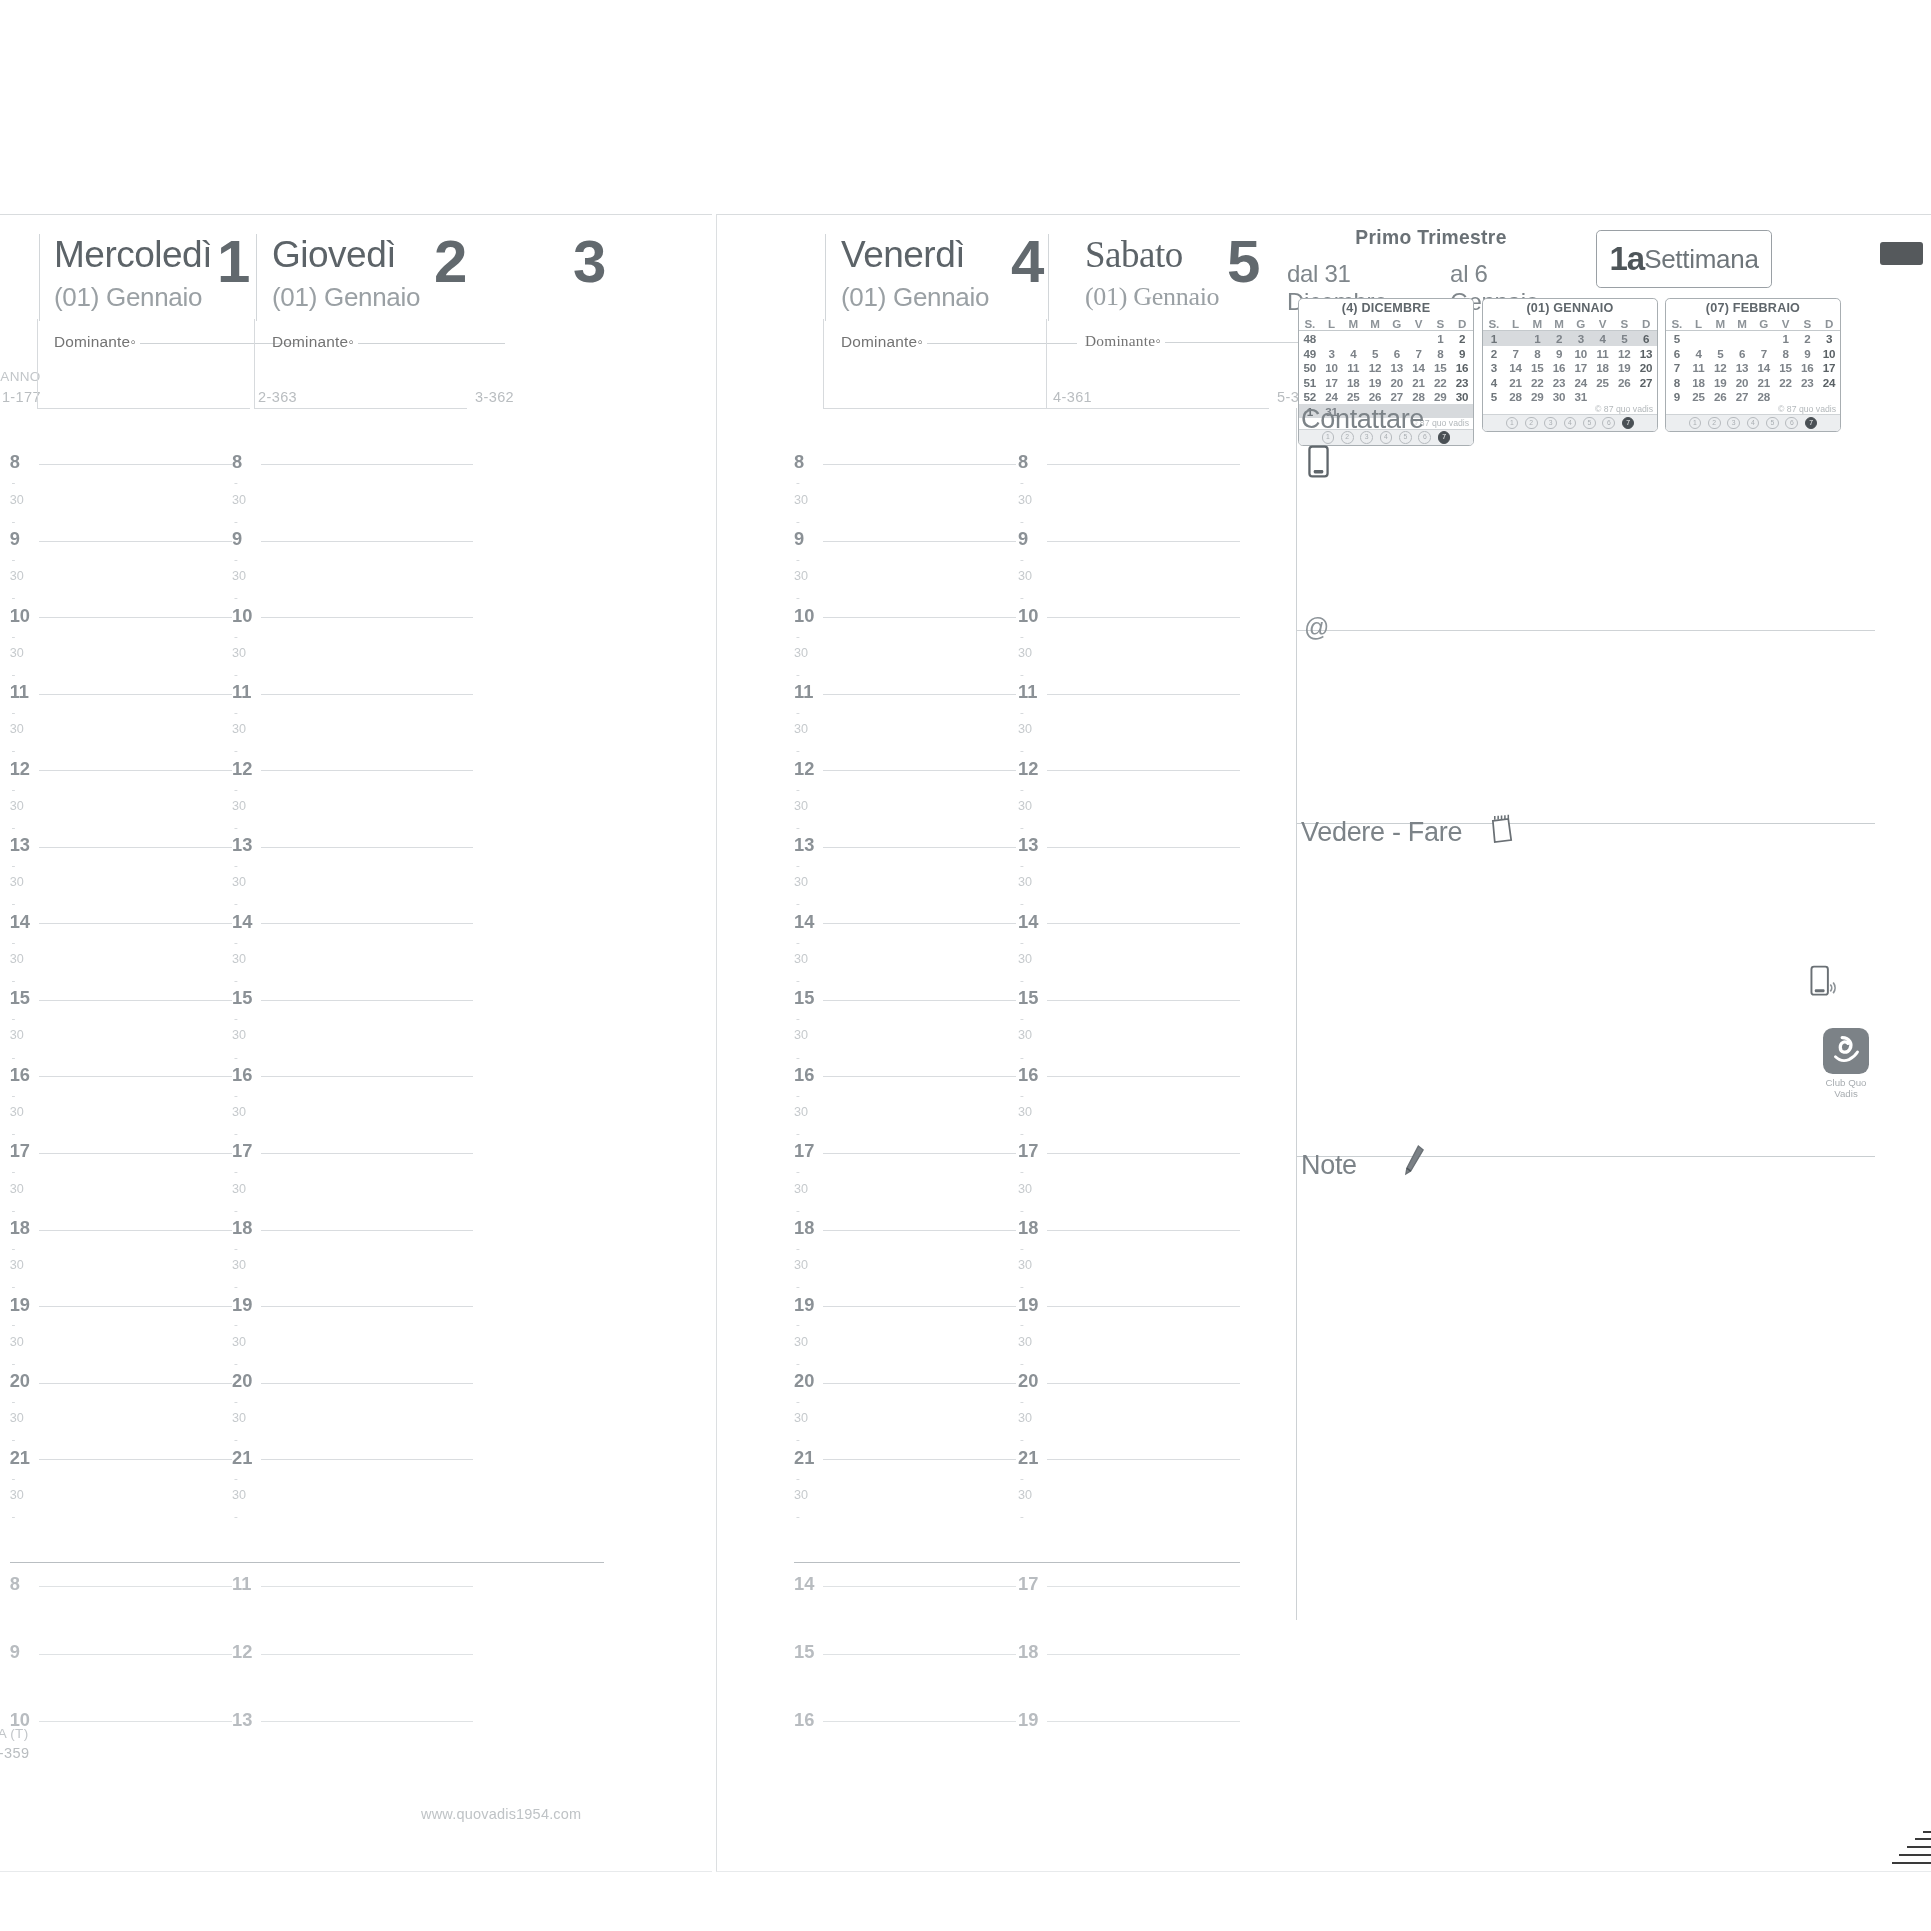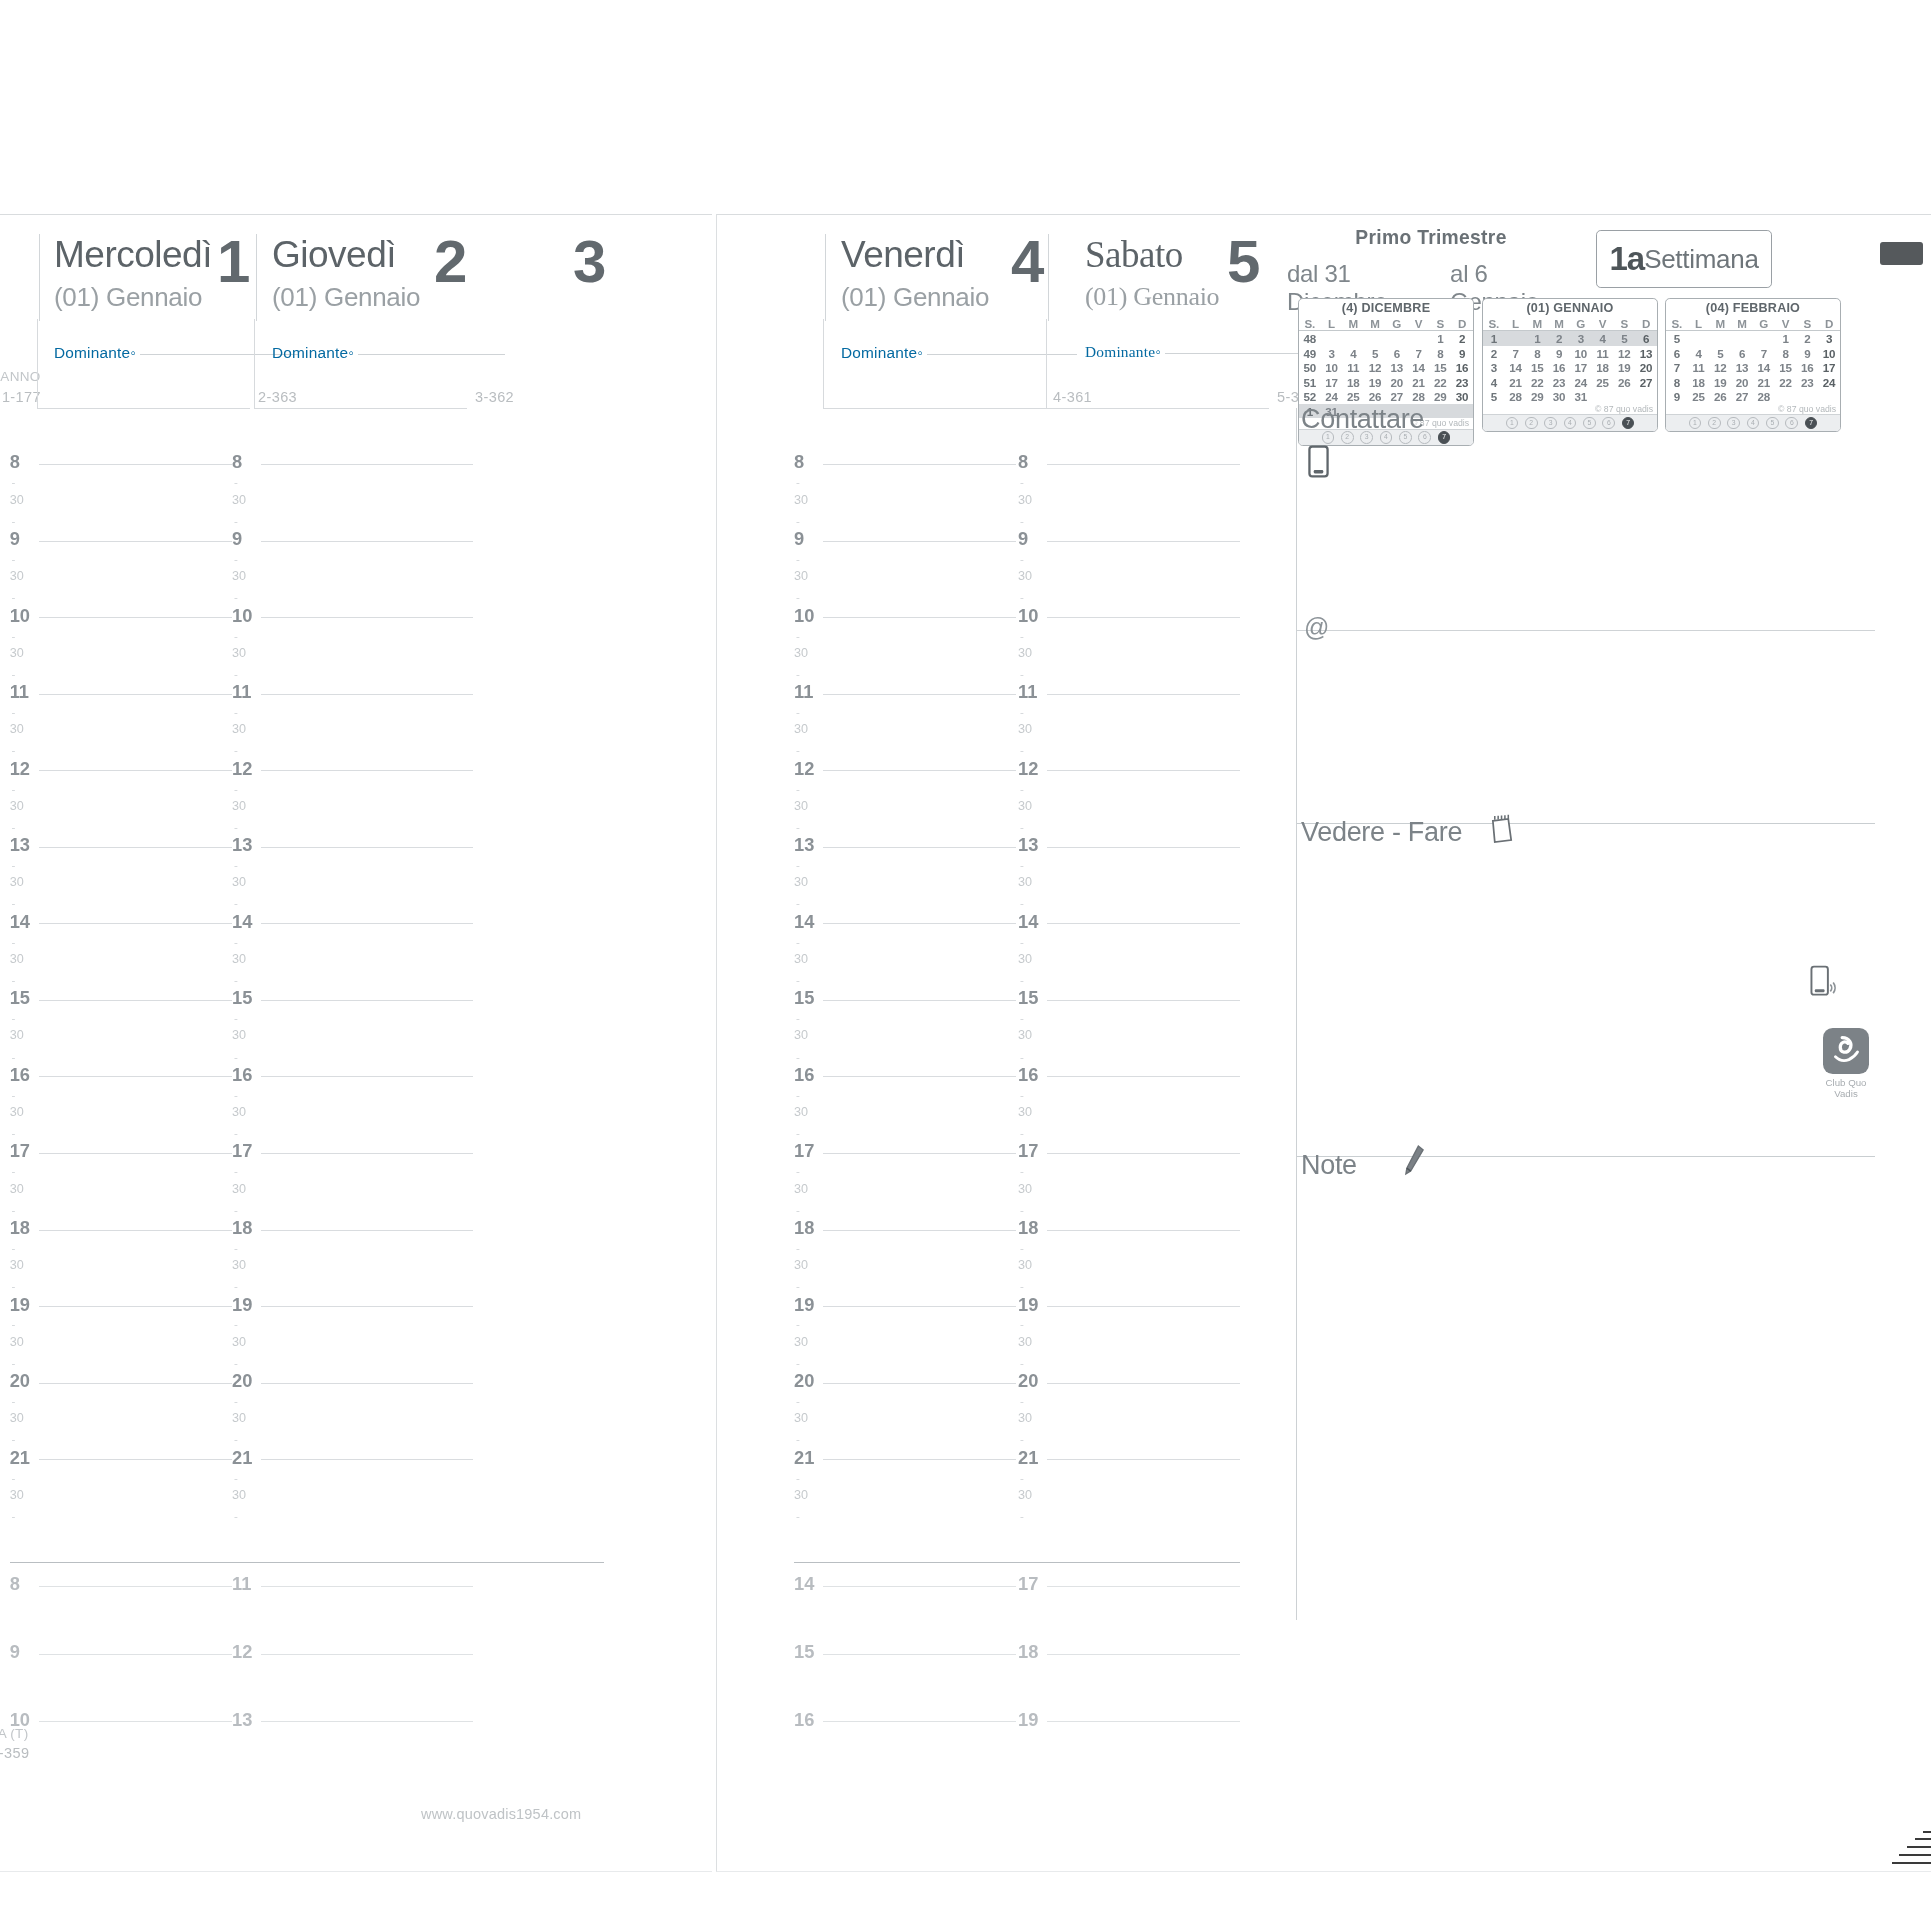--- a/index.html
+++ b/index.html
@@ -12,21 +12,21 @@
 
   
   #left-sheet{left:0;top:214px;width:712px;height:1656px;border-top:1.9px solid #d9dcde;border-bottom:1px solid #e8eaec;}
   #right-sheet{left:716px;top:214px;width:1215px;height:1656px;border-top:1.9px solid #d9dcde;border-left:1px solid #dcdfe1;border-bottom:1px solid #e8eaec;}
 
   
   .dayhead{position:absolute;top:0;height:261px;}
   .daynum{position:absolute;font-size:60px;font-weight:700;color:#62696e;line-height:1;letter-spacing:-1.9px;}
   .dayname{font-size:37px;font-weight:400;color:#5c6368;line-height:1;letter-spacing:-0.5px;}
   .daymonth{font-size:26px;color:#9aa0a4;margin-top:8.7px;letter-spacing:-0.3px;}
-  .dominante{font-size:15.4px;color:#0369a1;margin-top:31px;letter-spacing:0.2px;white-space:nowrap;}
+  .dominante{font-size:15.4px;color:#737373;margin-top:20px;letter-spacing:0.2px;white-space:nowrap;}
   .dominante .rule{display:inline-block;border-bottom:1px solid #cfd3d6;height:1px;vertical-align:2.9px;margin-left:3.9px;}
   .vbar{position:absolute;width:1px;background:#d2d6d9;}
   .daybox{position:absolute;border-left:1px solid #d7dadd;border-bottom:1px solid #d7dadd;border-right:0;border-top:0;}
   .pagecode{position:absolute;font-size:14.5px;color:#b9bdc0;letter-spacing:0.4px;}
   .cornerlabel{position:absolute;font-size:13.5px;color:#c2c6c9;letter-spacing:0.3px;white-space:nowrap;}
 
   
   .timecol{position:absolute;}
   .hourlabel{position:absolute;left:0;top:-12.6px;font-size:18.3px;font-weight:700;color:#8b9196;}
   .minlabel{position:absolute;left:0;top:-9.7px;font-size:12.6px;color:#c6cacd;}
@@ -468,21 +468,21 @@
         <span class="dot">1</span>
         <span class="dot">2</span>
         <span class="dot">3</span>
         <span class="dot">4</span>
         <span class="dot">5</span>
         <span class="dot">6</span>
         <span class="dot filled">7</span>
       </div>
     </div>
   <div class="mini" id="mini-2" style="left:948px;top:83px;width:174px;">
-      <div class="mtitle">(04) FEBBRAIO</div>
+      <div class="mtitle">(07) FEBBRAIO</div>
       <table>
         <thead>
           <tr>
             <th>S.</th>
             <th>L</th>
             <th>M</th>
             <th>M</th>
             <th>G</th>
             <th>V</th>
             <th>S</th>

